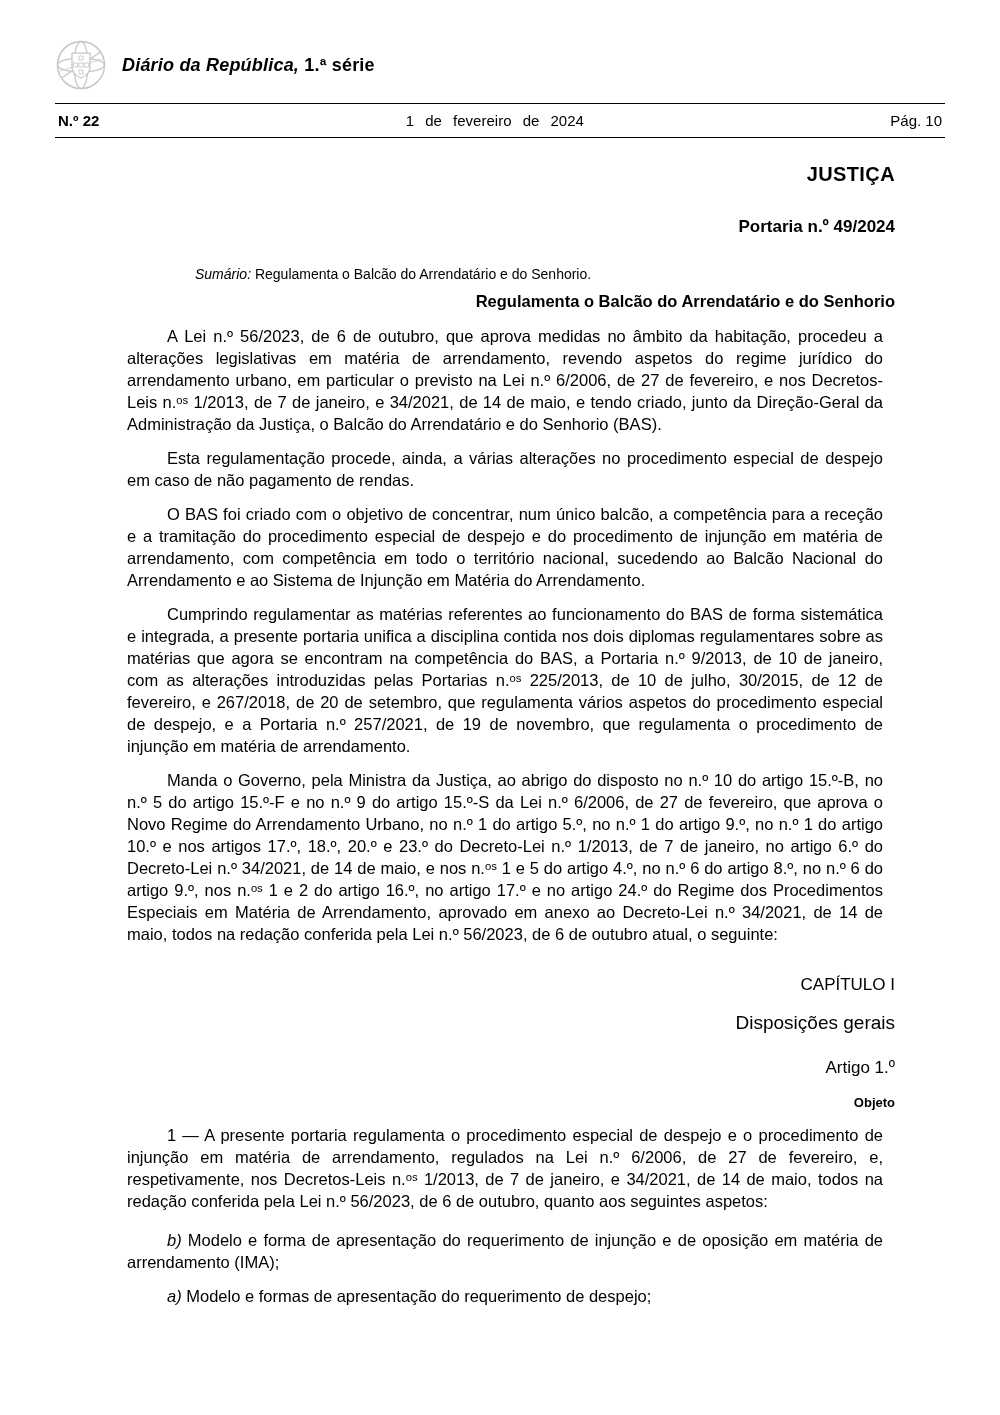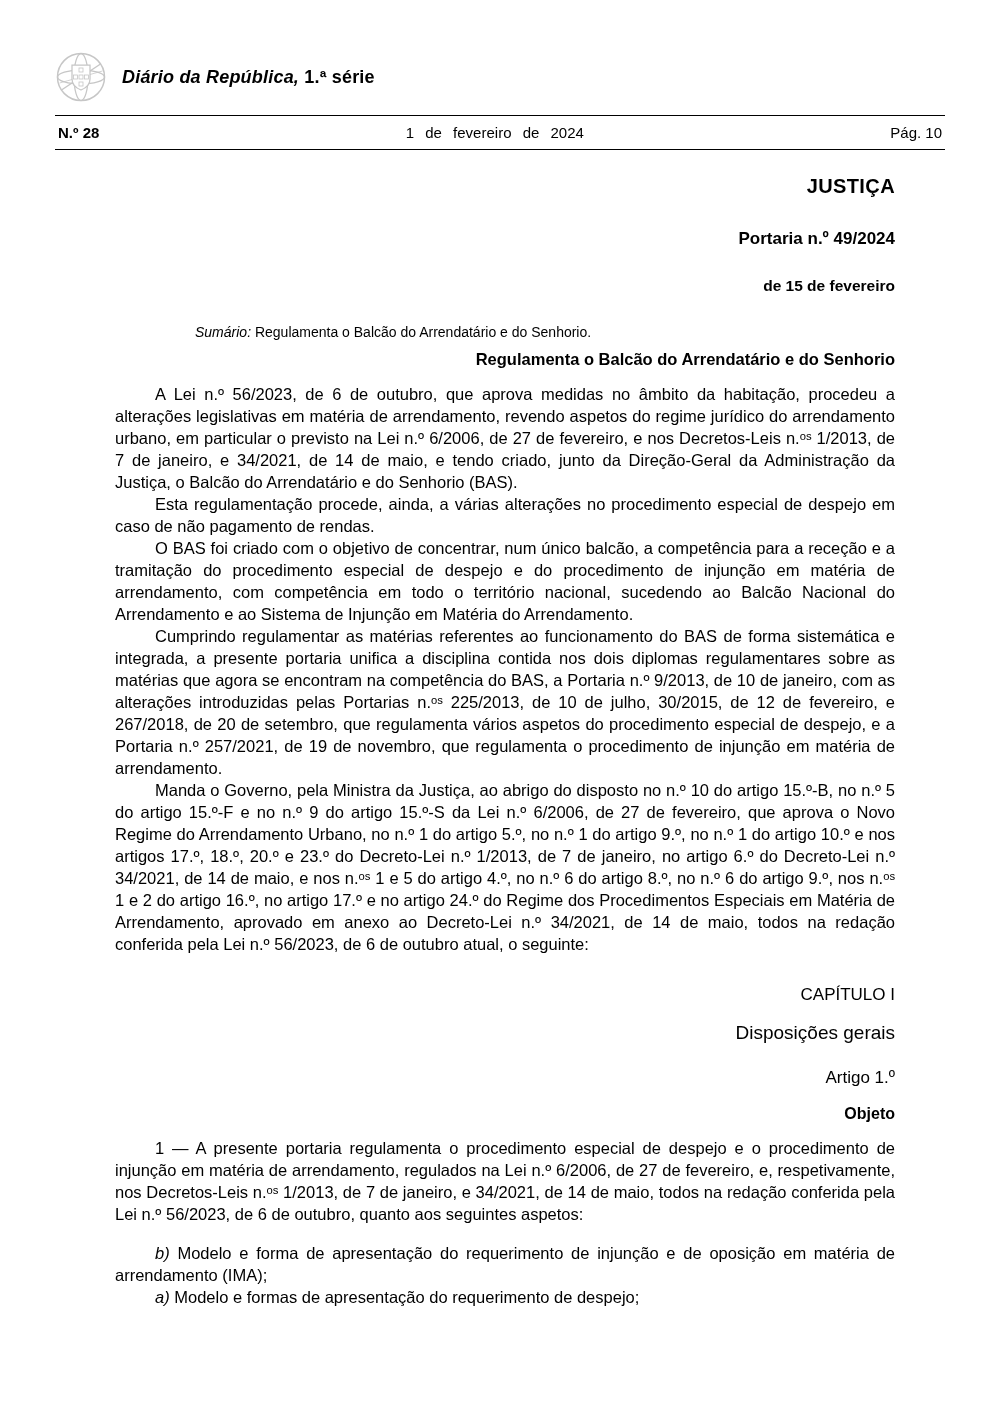--- a/index.html
+++ b/index.html
@@ -7,21 +7,21 @@
     position:relative;
     width:1000px; height:1415px;
     margin:0 auto;
     background:#ffffff;
     color:#000000;
     font-family:"Liberation Sans","DejaVu Sans",sans-serif;
     overflow:hidden;
     box-sizing:border-box;
   }
   
-  .masthead { margin:16px 55px; padding-top:30px;text-align:center; }
+  .masthead { margin:4px 55px; padding-top:30px;text-align:center; }
   .brandrow { display:flex; align-items:center; gap:15px; padding-bottom:7px; }
   .logo { width:52px; height:62px; flex:0 0 auto; }
   .logo svg { width:52px; height:62px; display:block; }
   .brand { font-size:18px; font-weight:bold; letter-spacing:0.2px; }
   .brand .it { font-style:italic; }
   .metarow {
     display:flex; justify-content:space-between; align-items:baseline;
     border-top:1.5px solid #000; border-bottom:1.5px solid #000;
     padding:8px 3px 8px 3px;
     font-size:15px;
@@ -33,27 +33,27 @@
   .content { margin:0 105px 0 115px; }
   .c { text-align:right; }
   .section-head   { margin:25px 0 0 0; font-size:20px; font-weight:bold; letter-spacing:0.4px; }
   .doc-number     { margin:31px 0 0 0; font-size:17px; font-weight:bold; }
   .doc-date       { margin:28px 0 0 0; font-size:15.5px; font-weight:bold; }
   .summary        { margin:29px 0 0 80px; font-size:14px; text-align:left; }
   .summary .it    { font-style:italic; }
   .act-title      { margin:10px 0 0 0; font-size:16.5px; font-weight:bold; }
   .bodytext       { margin-top:14px; }
   .bodytext p, .intro p, .items p {
-    margin:0; font-size:16.5px; line-height:22px;
+    margin:12px; font-size:16.5px; line-height:22px;
     text-align:justify; text-indent:40px;
   }
   .chapter-label  { margin:30px 0 0 0; font-size:17px; }
   .chapter-title  { margin:17px 0 0 0; font-size:19px; font-weight:normal; }
   .article-label  { margin:24px 0 0 0; font-size:17px; }
-  .article-title  { margin:17px 0 0 0; font-size:16px; font-weight:bold; }
+  .article-title  { margin:17px 0 0 0; font-size:13px; font-weight:bold; }
   .intro          { margin-top:14px; }
   .items          { margin-top:17px; }
   .items .it      { font-style:italic; }
 </style>
 </head>
 <body>
 
 <div class="page">
 
   <div class="masthead">
@@ -69,31 +69,30 @@
           <rect x="48" y="44" width="8" height="8" stroke-width="1.6"></rect>
           <rect x="48" y="58" width="8" height="8" stroke-width="1.6"></rect>
           <rect x="48" y="72" width="8" height="8" stroke-width="1.6"></rect>
           <rect x="37" y="58" width="8" height="8" stroke-width="1.6"></rect>
           <rect x="59" y="58" width="8" height="8" stroke-width="1.6"></rect>
         </svg>
       </div>
       <div class="brand"><span class="it">Diário da República,</span><span> 1.ª série</span></div>
     </div>
     <div class="metarow">
-      <span class="issue">N.º 28</span>
+      <span class="issue">N.º 22</span>
       <span class="mdate">1 de fevereiro de 2024</span>
       <span class="pag">Pág. 10</span>
     </div>
   </div>
 
   <div class="content">
 
     <div class="section-head c">JUSTIÇA</div>
     <div class="doc-number c">Portaria n.º 49/2024</div>
-    <div class="doc-date c">de 15 de fevereiro</div>
 
     <div class="summary"><span class="it">Sumário:</span><span> Regulamenta o Balcão do Arrendatário e do Senhorio.</span></div>
 
     <div class="act-title c">Regulamenta o Balcão do Arrendatário e do Senhorio</div>
 
     <div class="bodytext">
       <p>A Lei n.º 56/2023, de 6 de outubro, que aprova medidas no âmbito da habitação, procedeu a alterações legislativas em matéria de arrendamento, revendo aspetos do regime jurídico do arrendamento urbano, em particular o previsto na Lei n.º 6/2006, de 27 de fevereiro, e nos Decretos-Leis n.ᵒˢ 1/2013, de 7 de janeiro, e 34/2021, de 14 de maio, e tendo criado, junto da Direção-Geral da Administração da Justiça, o Balcão do Arrendatário e do Senhorio (BAS).</p>
       <p>Esta regulamentação procede, ainda, a várias alterações no procedimento especial de despejo em caso de não pagamento de rendas.</p>
       <p>O BAS foi criado com o objetivo de concentrar, num único balcão, a competência para a receção e a tramitação do procedimento especial de despejo e do procedimento de injunção em matéria de arrendamento, com competência em todo o território nacional, sucedendo ao Balcão Nacional do Arrendamento e ao Sistema de Injunção em Matéria do Arrendamento.</p>
       <p>Cumprindo regulamentar as matérias referentes ao funcionamento do BAS de forma sistemática e integrada, a presente portaria unifica a disciplina contida nos dois diplomas regulamentares sobre as matérias que agora se encontram na competência do BAS, a Portaria n.º 9/2013, de 10 de janeiro, com as alterações introduzidas pelas Portarias n.ᵒˢ 225/2013, de 10 de julho, 30/2015, de 12 de fevereiro, e 267/2018, de 20 de setembro, que regulamenta vários aspetos do procedimento especial de despejo, e a Portaria n.º 257/2021, de 19 de novembro, que regulamenta o procedimento de injunção em matéria de arrendamento.</p>

